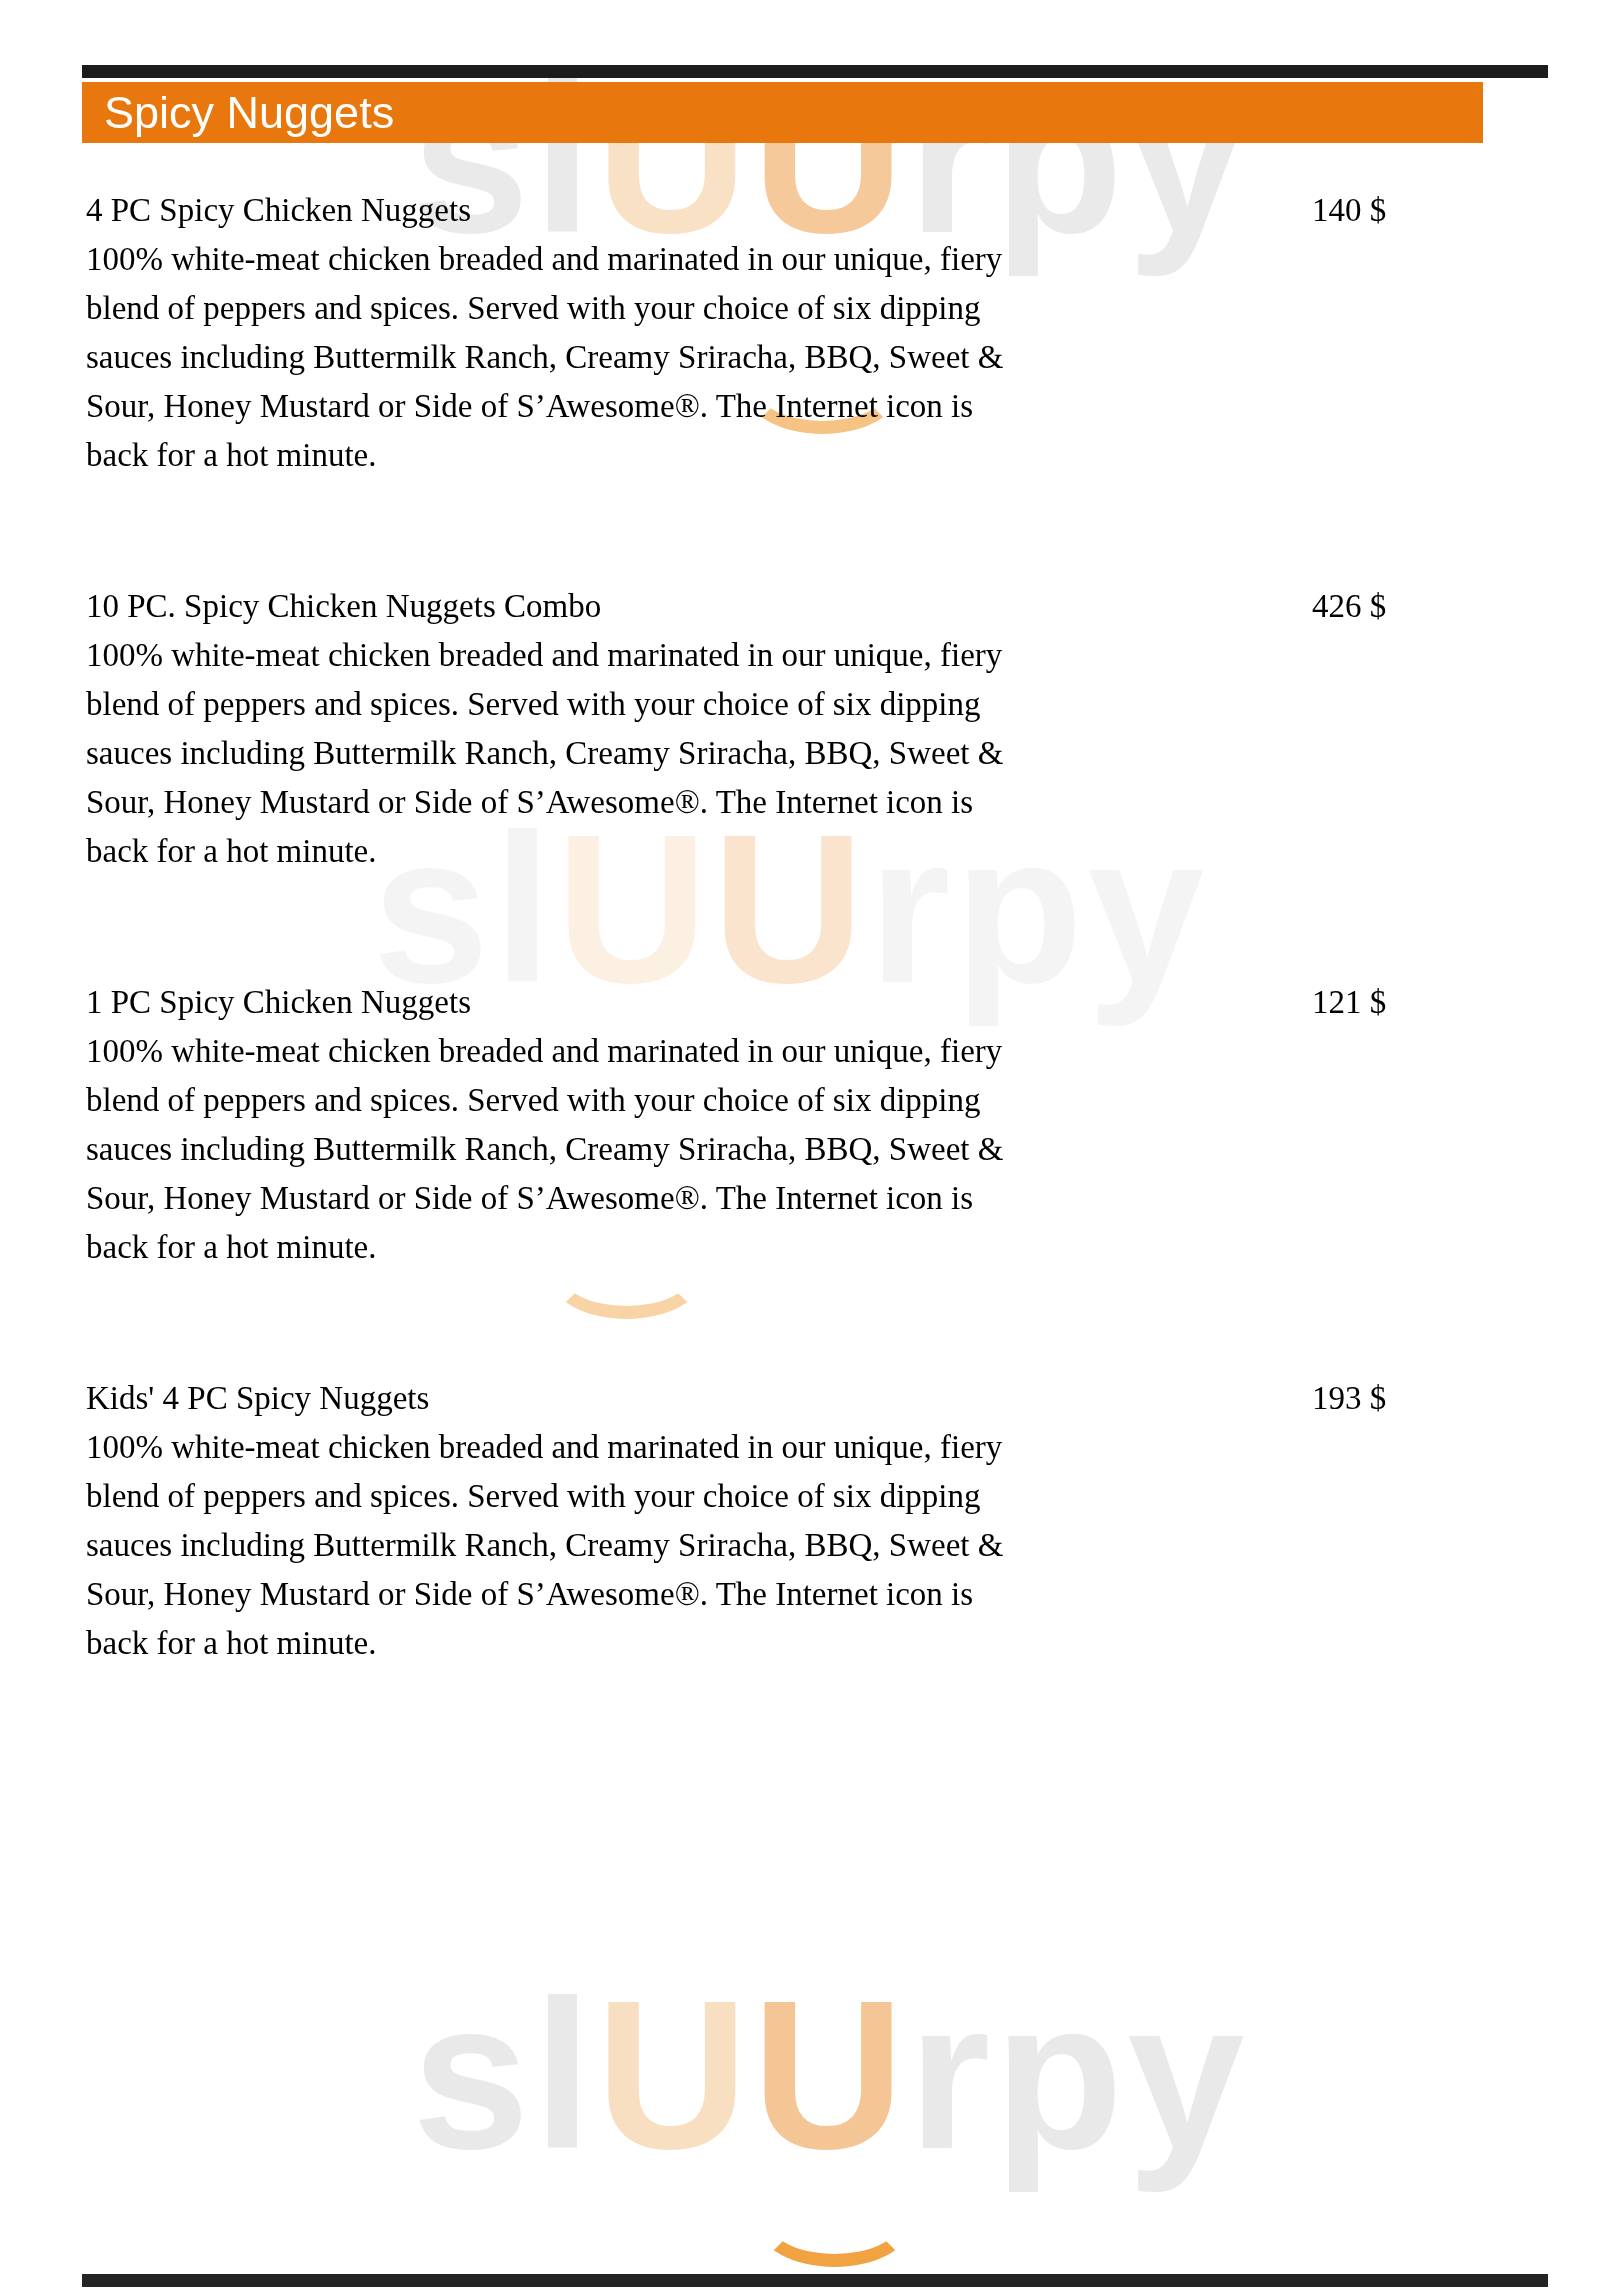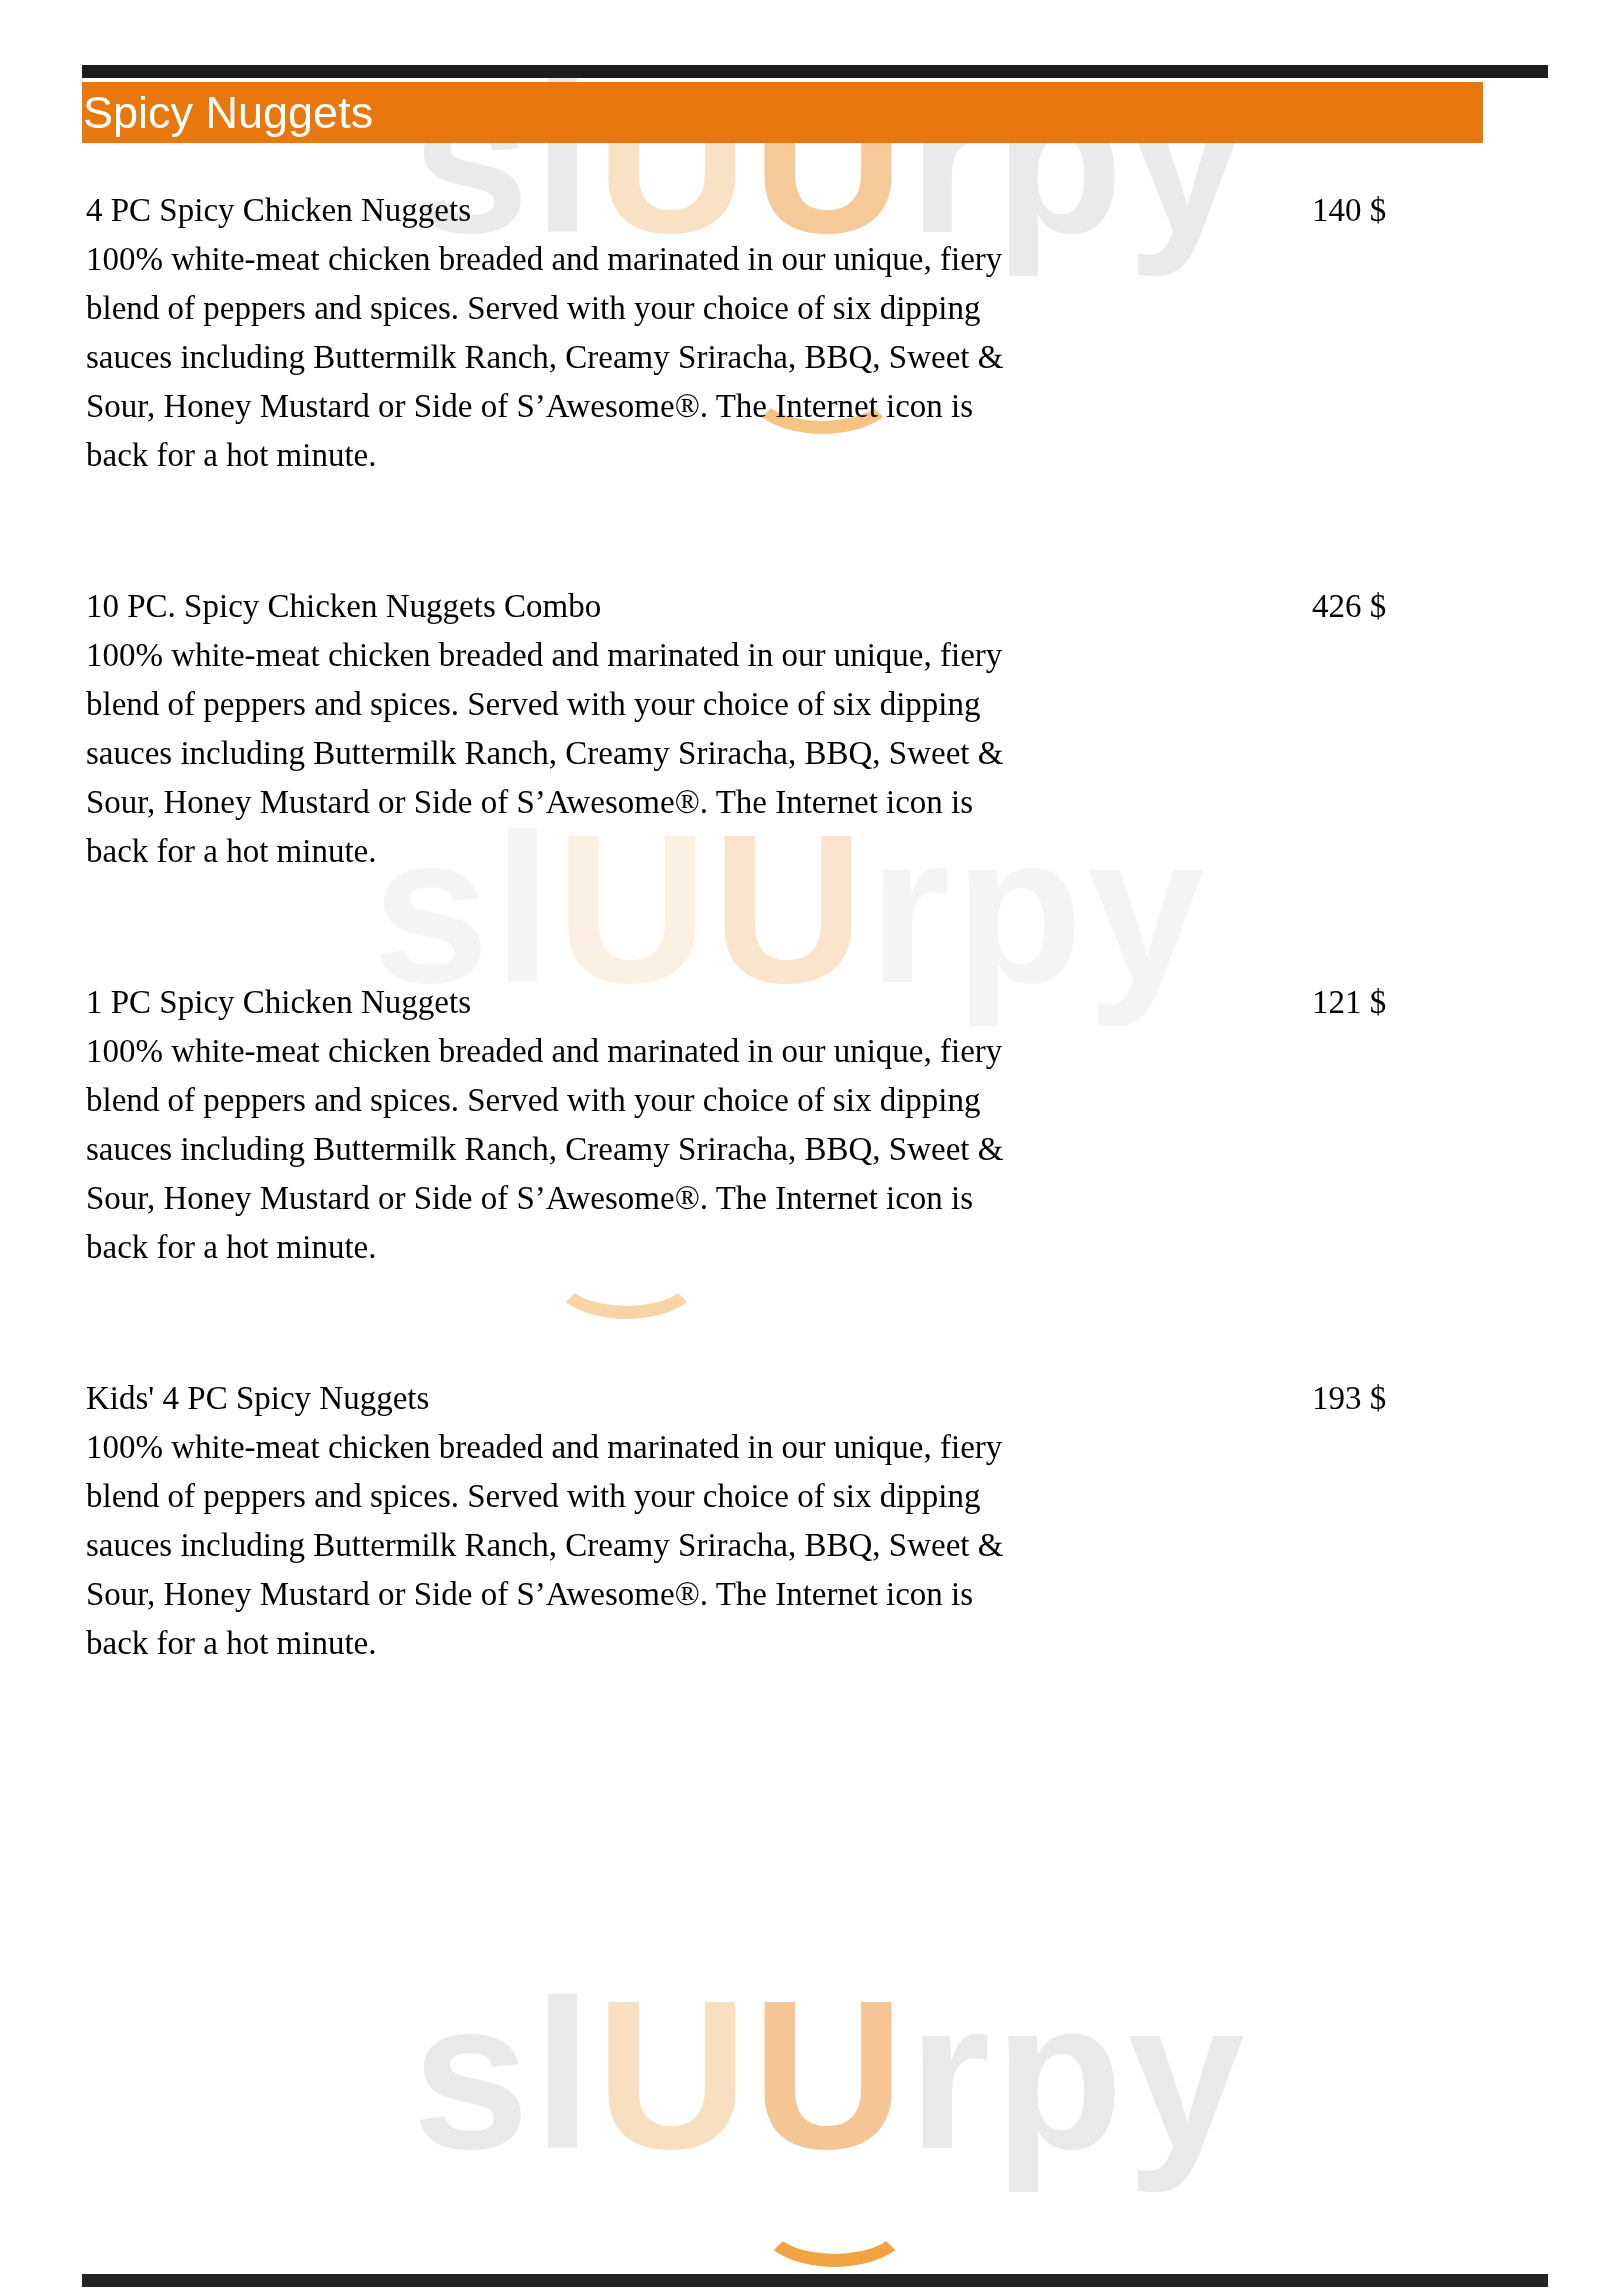--- a/index.html
+++ b/index.html
@@ -53,21 +53,21 @@
   }
   .section-header {
     position: absolute;
     left: 82px; top: 82px;
     width: 1401px; height: 61px;
     background: #e8770e;
     color: #ffffff;
     font-family: "Liberation Sans", sans-serif;
     font-size: 45px;
     line-height: 61px;
-    padding-left: 1px;
+    padding-left: 22px;
     box-sizing: border-box;
     z-index: 2;
   }
   .bottom-rule {
     position: absolute;
     left: 82px; top: 2274px;
     width: 1466px; height: 12.7px;
     background: #242424;
     z-index: 2;
   }

